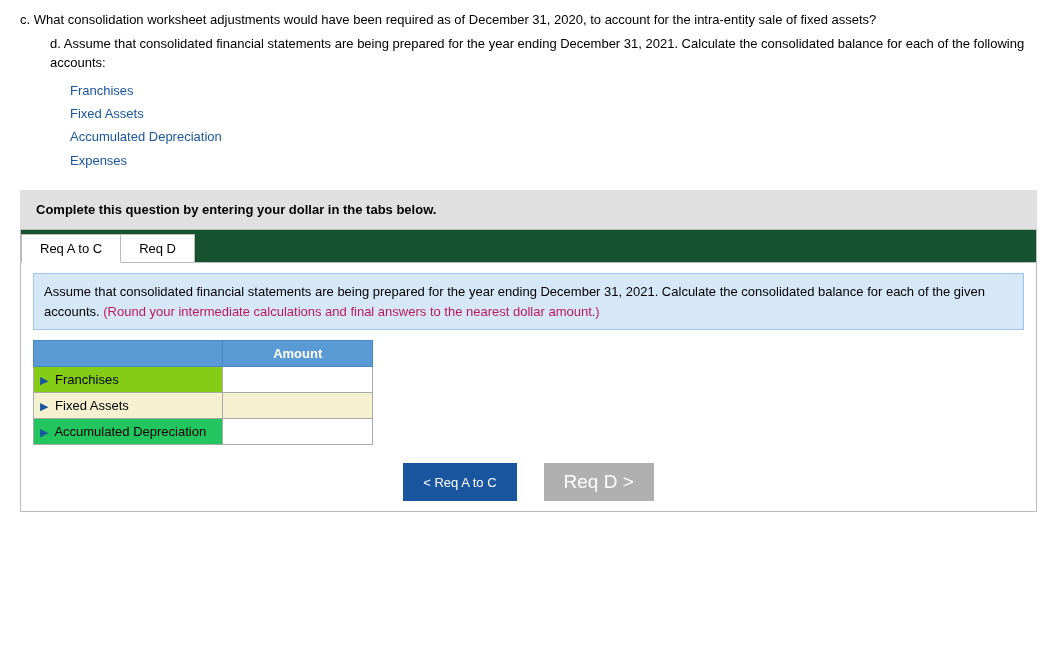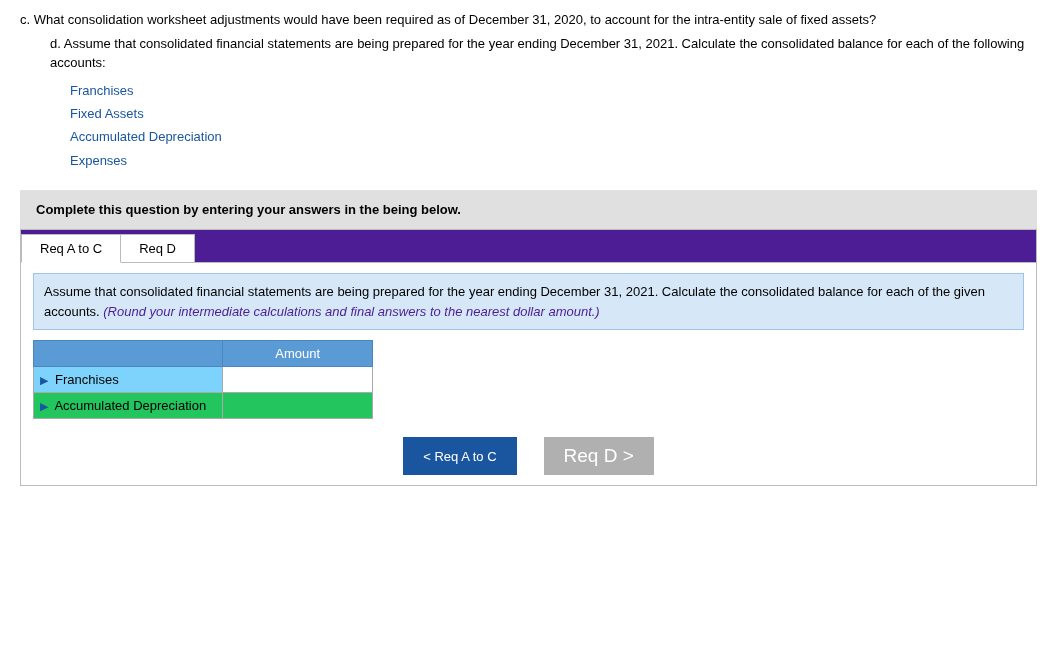--- a/index.html
+++ b/index.html
@@ -40,21 +40,21 @@
       font-weight: bold;
       font-size: 13px;
     }
     .tabs-container {
       border: 1px solid #bbb;
       margin-top: 0;
     }
     .tabs-header {
       display: flex;
       border-bottom: 1px solid #bbb;
-      background: #4c1d95;
+      background: #14532d;
       text-align: center;
     }
     .tab {
       padding: 6px 18px;
       border: 1px solid #bbb;
       border-bottom: none;
       cursor: pointer;
       background: #fff;
       font-size: 13px;
       margin-right: -1px;
@@ -72,43 +72,42 @@
     }
     .instruction-box {
       background: #d6e8f7;
       border: 1px solid #a0c4e8;
       padding: 8px 10px;
       margin-bottom: 10px;
       font-size: 13px;
       line-height: 1.5;
     }
     .instruction-box .red-text {
-      color: #4c1d95;
-      font-style: italic;
+      color: #be185d;
     }
     .data-table {
       border-collapse: collapse;
       width: 340px;
       margin-top: 0;
     }
     .data-table th {
       background: #5b9bd5;
       color: #fff;
       border: 1px solid #4a87c0;
       padding: 5px 8px;
       text-align: center;
-      font-weight: normal;
+      font-weight: bold;
     }
     .data-table td {
       border: 1px solid #aaa;
       padding: 4px 6px;
       height: 26px;
     }
     .data-table td.label-cell {
-      background: #7dd3fc;
+      background: #84cc16;
       width: 190px;
     }
     .data-table td.input-cell {
       background: #fff;
       width: 150px;
       padding: 0;
     }
     .data-table tr:nth-child(3) td.input-cell,
     .data-table tr:nth-child(3) td {
       background: #fff;
@@ -178,21 +177,21 @@
   </div>
 
   <div class="link-list">
     <a href="#">Franchises</a>
     <a href="#">Fixed Assets</a>
     <a href="#">Accumulated Depreciation</a>
     <a href="#">Expenses</a>
   </div>
 
   <div class="complete-banner">
-    <span>Complete this question by entering your answers in the being below.</span>
+    <span>Complete this question by entering your dollar in the tabs below.</span>
   </div>
 
   <div class="tabs-container">
     <div class="tabs-header">
       <div class="tab active">
         <span>Req A to C</span>
       </div>
       <div class="tab">
         <span>Req D</span>
       </div>
@@ -210,20 +209,29 @@
           <tr>
             <th></th>
             <th>Amount</th>
           </tr>
         </thead>
         <tbody>
           <tr class="">
             <td class="label-cell">
               <span class="arrow-indicator">▶</span>
               <span>Franchises</span>
+            </td>
+            <td class="input-cell">
+              <input type="text" style="">
+            </td>
+          </tr>
+          <tr class="highlighted-row">
+            <td class="label-cell">
+              <span class="arrow-indicator">▶</span>
+              <span>Fixed Assets</span>
             </td>
             <td class="input-cell">
               <input type="text" style="">
             </td>
           </tr>
           <tr class="blue-row">
             <td class="label-cell">
               <span class="arrow-indicator">▶</span>
               <span>Accumulated Depreciation</span>
             </td>

